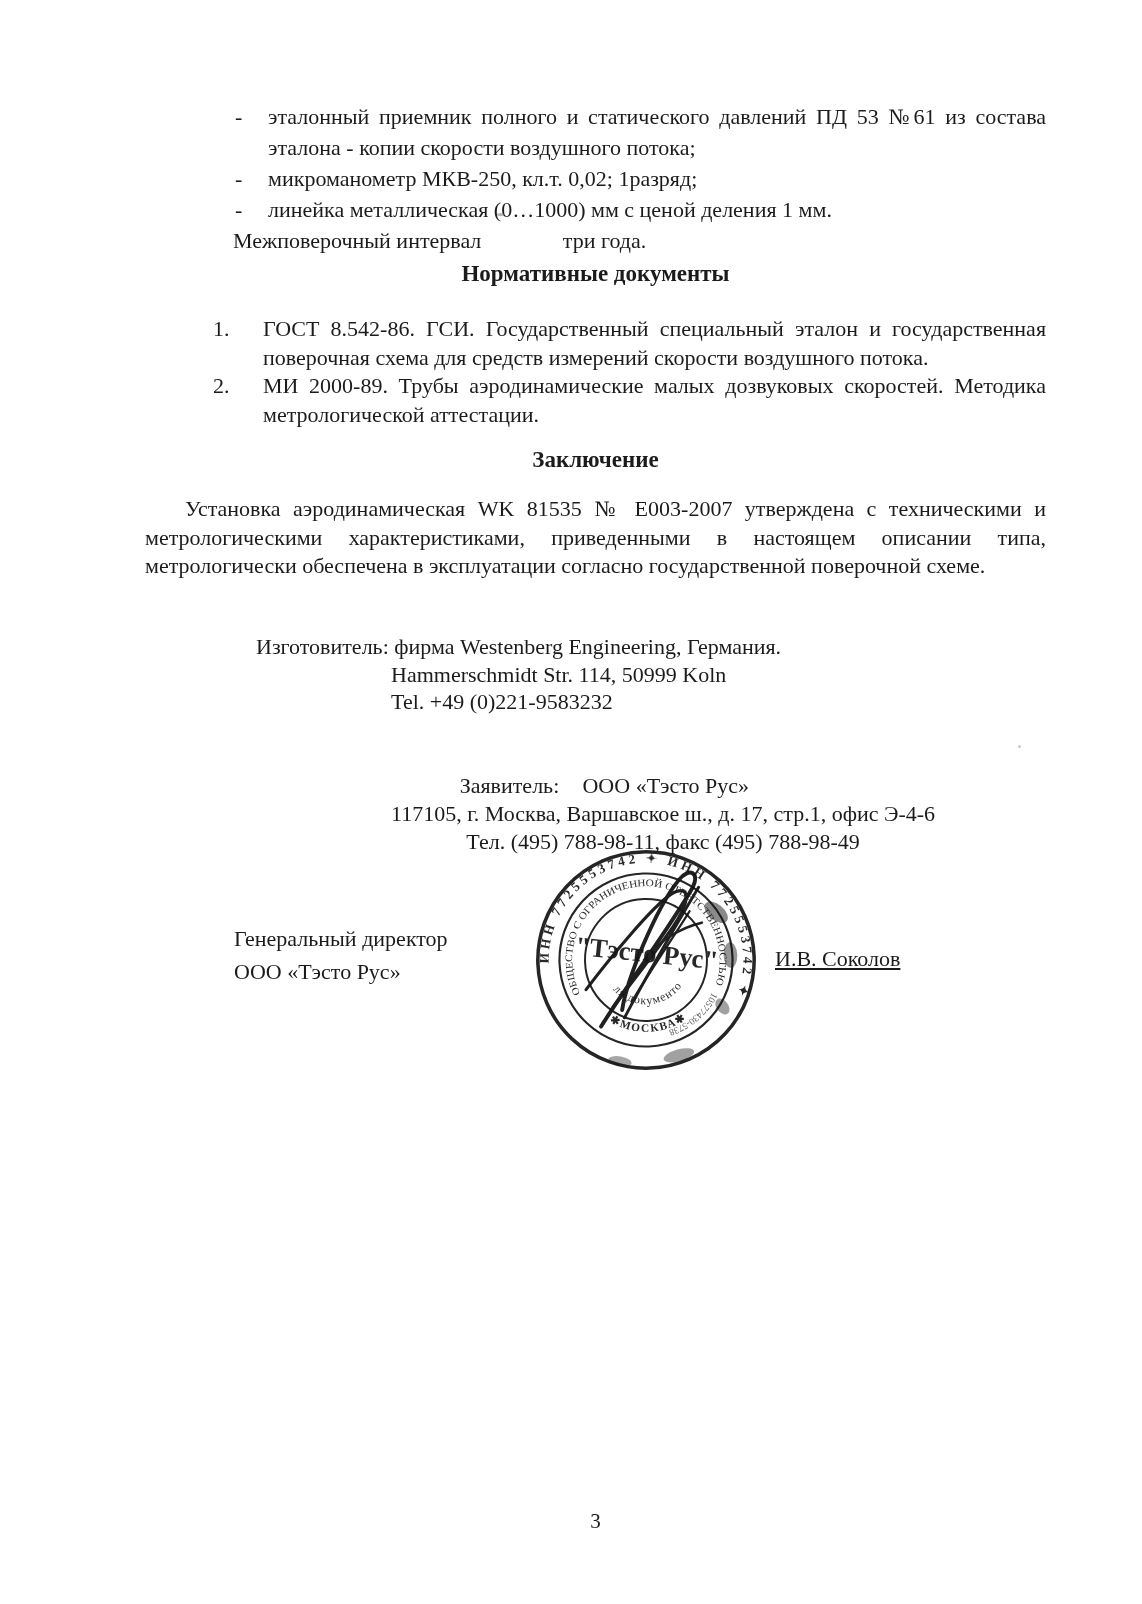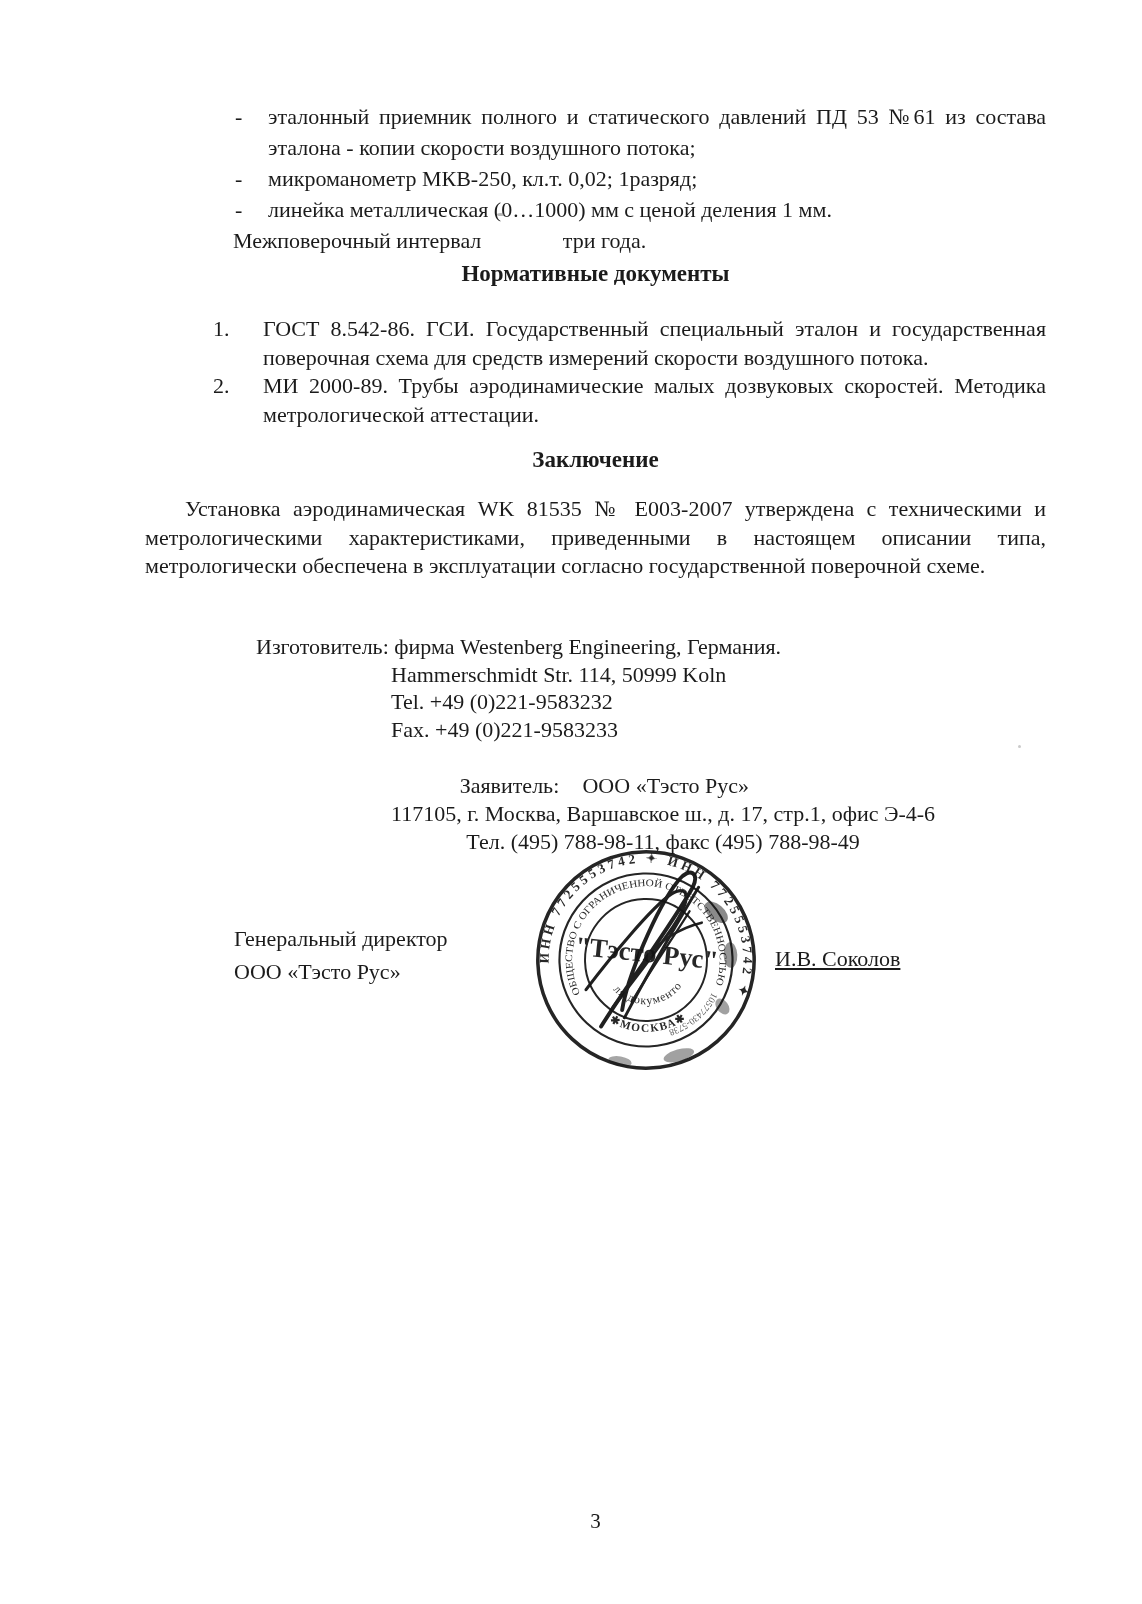--- a/index.html
+++ b/index.html
@@ -95,21 +95,20 @@
 <div class="abs heading h-concl">Заключение</div>
 <div class="abs concl just">Установка аэродинамическая WK 81535 № Е003-2007 утверждена с техническими и метрологическими характеристиками, приведенными в настоящем описании типа, метрологически обеспечена в эксплуатации согласно государственной поверочной схеме.</div>
 
 <div class="abs contact manu">
   <div>
     <span>Изготовитель:</span>
     <span>фирма Westenberg Engineering, Германия.</span>
   </div>
   <div class="indent">Hammerschmidt Str. 114, 50999 Koln</div>
   <div class="indent">Tel. +49 (0)221-9583232</div>
-  <div class="indent">Fax. +49 (0)221-9583233</div>
 </div>
 
 <div class="abs contact appl">
   <div>
     <span class="label">Заявитель:</span>
     <span>ООО «Тэсто Рус»</span>
   </div>
   <div class="indent">117105, г. Москва, Варшавское ш., д. 17, стр.1, офис Э-4-6</div>
   <div class="indent">Тел. (495) 788-98-11, факс (495) 788-98-49</div>
 </div>

